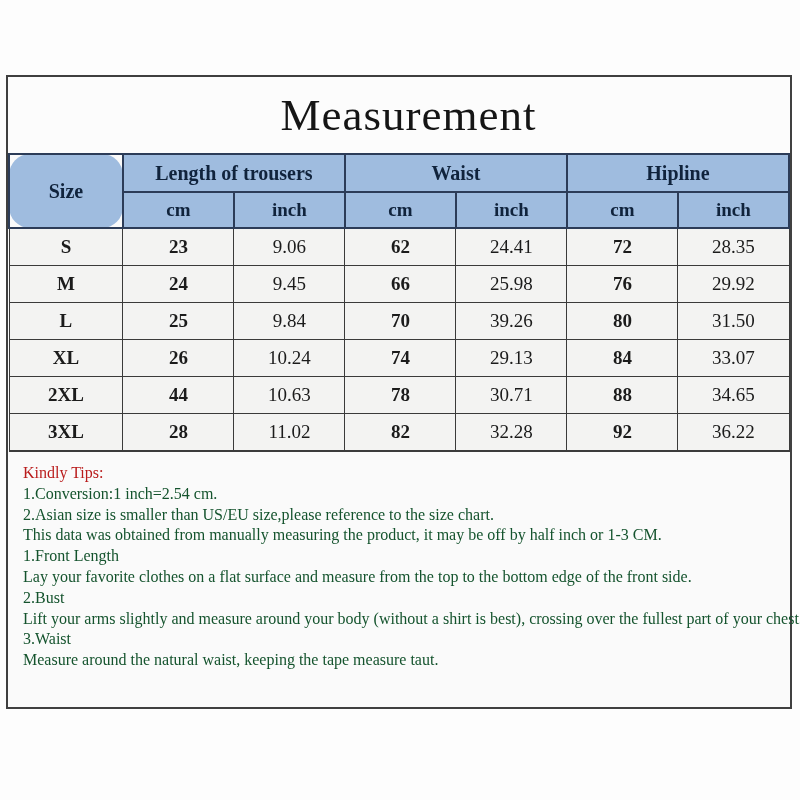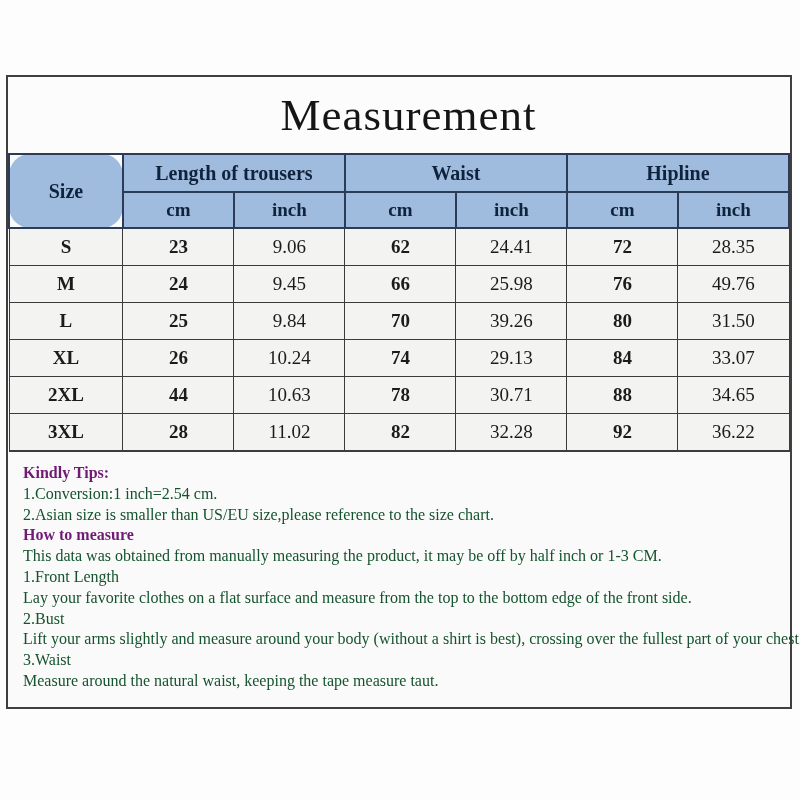--- a/index.html
+++ b/index.html
@@ -84,22 +84,22 @@
     padding: 11px 14px 0 15px;
     background: #fafafa;
   }
   .notes .line {
     font-size: 16px;
     line-height: 20.8px;
     color: #14532d;
     white-space: nowrap;
   }
   .notes .line.bold {
-    font-weight: 700;
-    color: #701a75;
+    font-weight: 400;
+    color: #b91c1c;
   }
 </style>
 </head>
 <body>
 
 <div class="canvas">
   <div class="sheet">
 
     <div class="title-band">
       <h1>Measurement</h1>
@@ -141,21 +141,21 @@
           <td class="b">72</td>
           <td class="r">28.35</td>
         </tr>
         <tr>
           <td class="b">M</td>
           <td class="b">24</td>
           <td class="r">9.45</td>
           <td class="b">66</td>
           <td class="r">25.98</td>
           <td class="b">76</td>
-          <td class="r">49.76</td>
+          <td class="r">29.92</td>
         </tr>
         <tr>
           <td class="b">L</td>
           <td class="b">25</td>
           <td class="r">9.84</td>
           <td class="b">70</td>
           <td class="r">39.26</td>
           <td class="b">80</td>
           <td class="r">31.50</td>
         </tr>
@@ -186,21 +186,20 @@
           <td class="b">92</td>
           <td class="r">36.22</td>
         </tr>
       </tbody>
     </table>
 
     <div class="notes">
       <div class="line bold">Kindly Tips:</div>
       <div class="line">1.Conversion:1 inch=2.54 cm.</div>
       <div class="line">2.Asian size is smaller than US/EU size,please reference to the size chart.</div>
-      <div class="line bold">How to measure</div>
       <div class="line">This data was obtained from manually measuring the product, it may be off by half inch or 1-3 CM.</div>
       <div class="line">1.Front Length</div>
       <div class="line">Lay your favorite clothes on a flat surface and measure from the top to the bottom edge of the front side.</div>
       <div class="line">2.Bust</div>
       <div class="line">Lift your arms slightly and measure around your body (without a shirt is best), crossing over the fullest part of your chest.</div>
       <div class="line">3.Waist</div>
       <div class="line">Measure around the natural waist, keeping the tape measure taut.</div>
     </div>
 
   </div>

